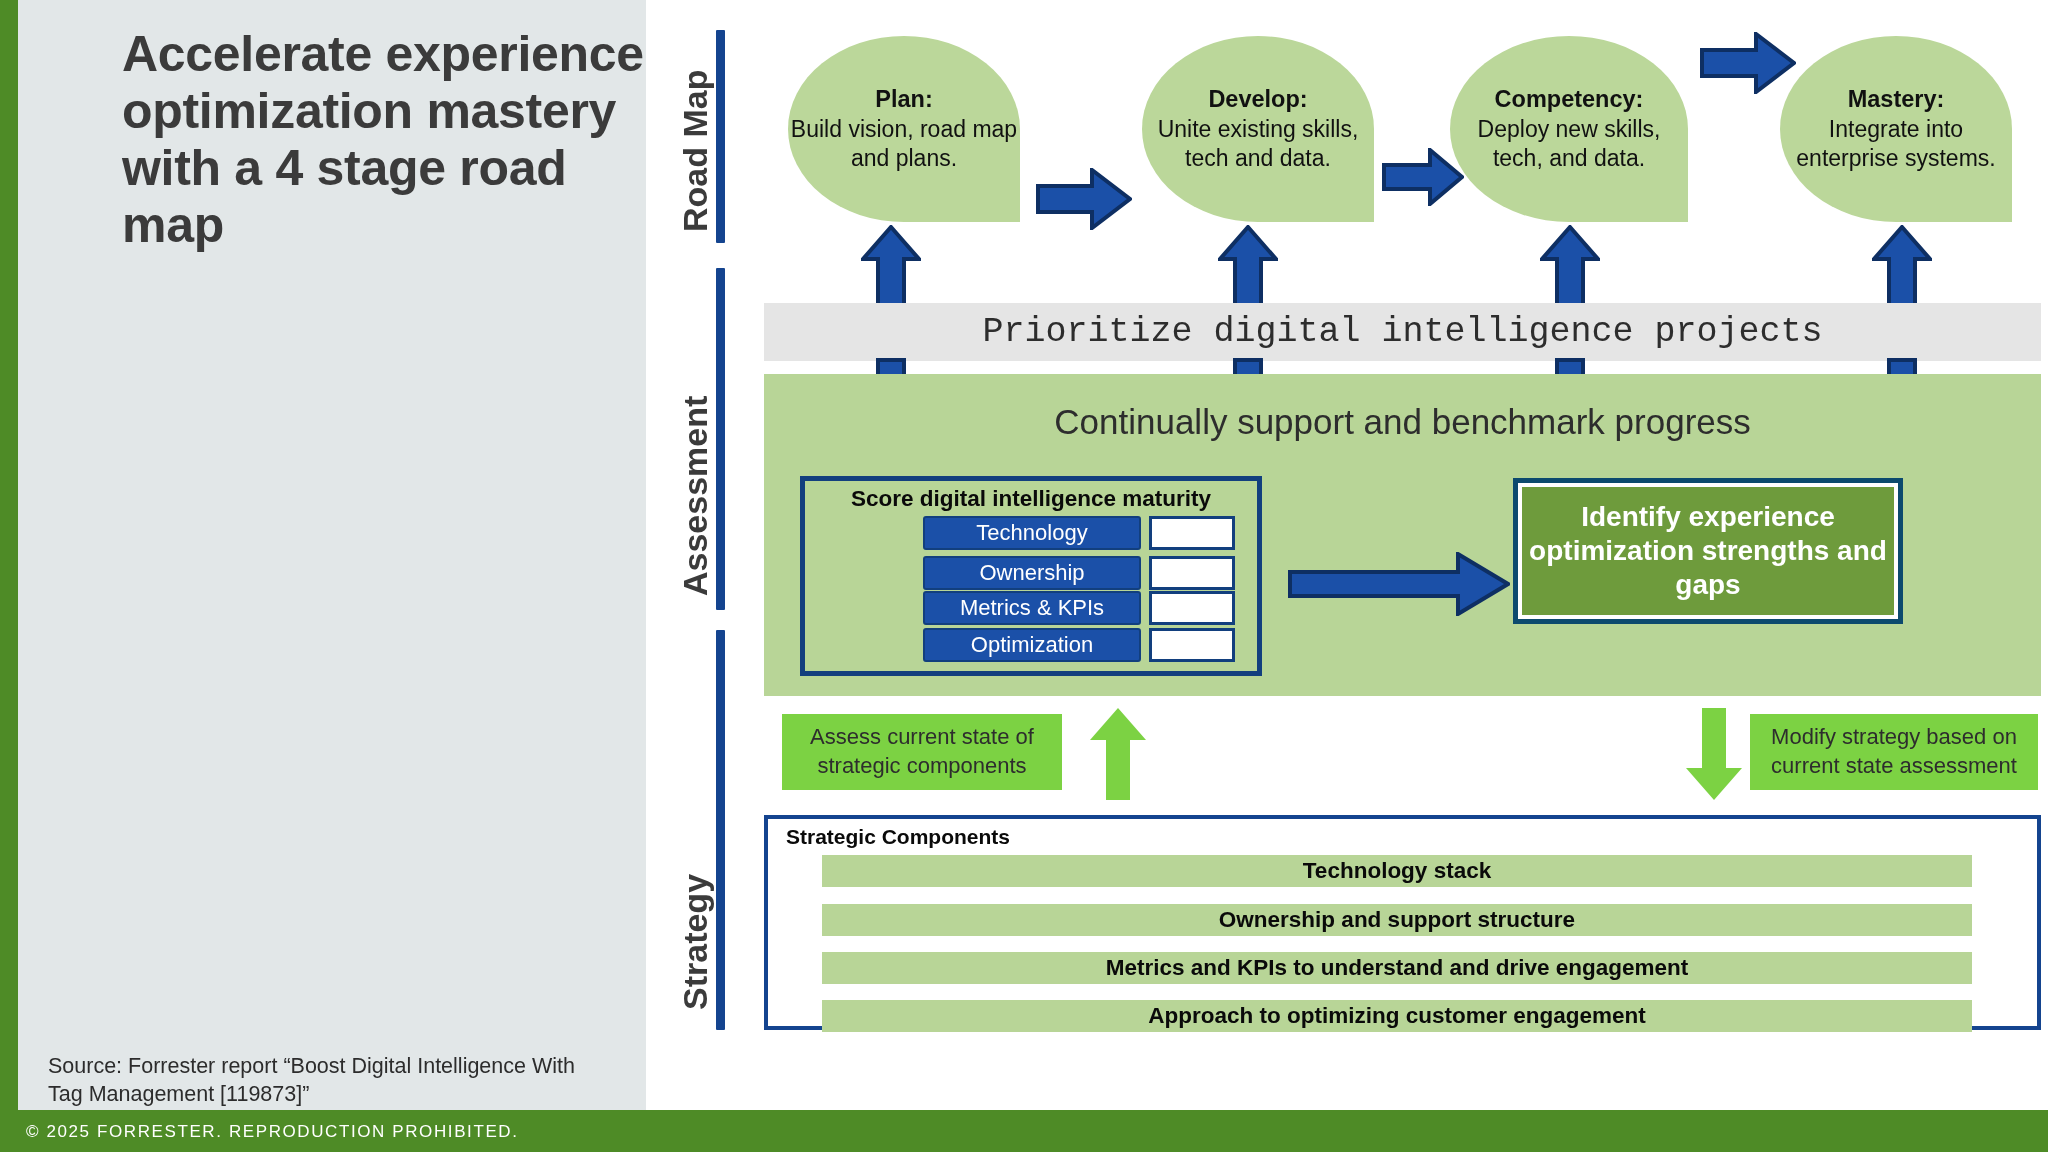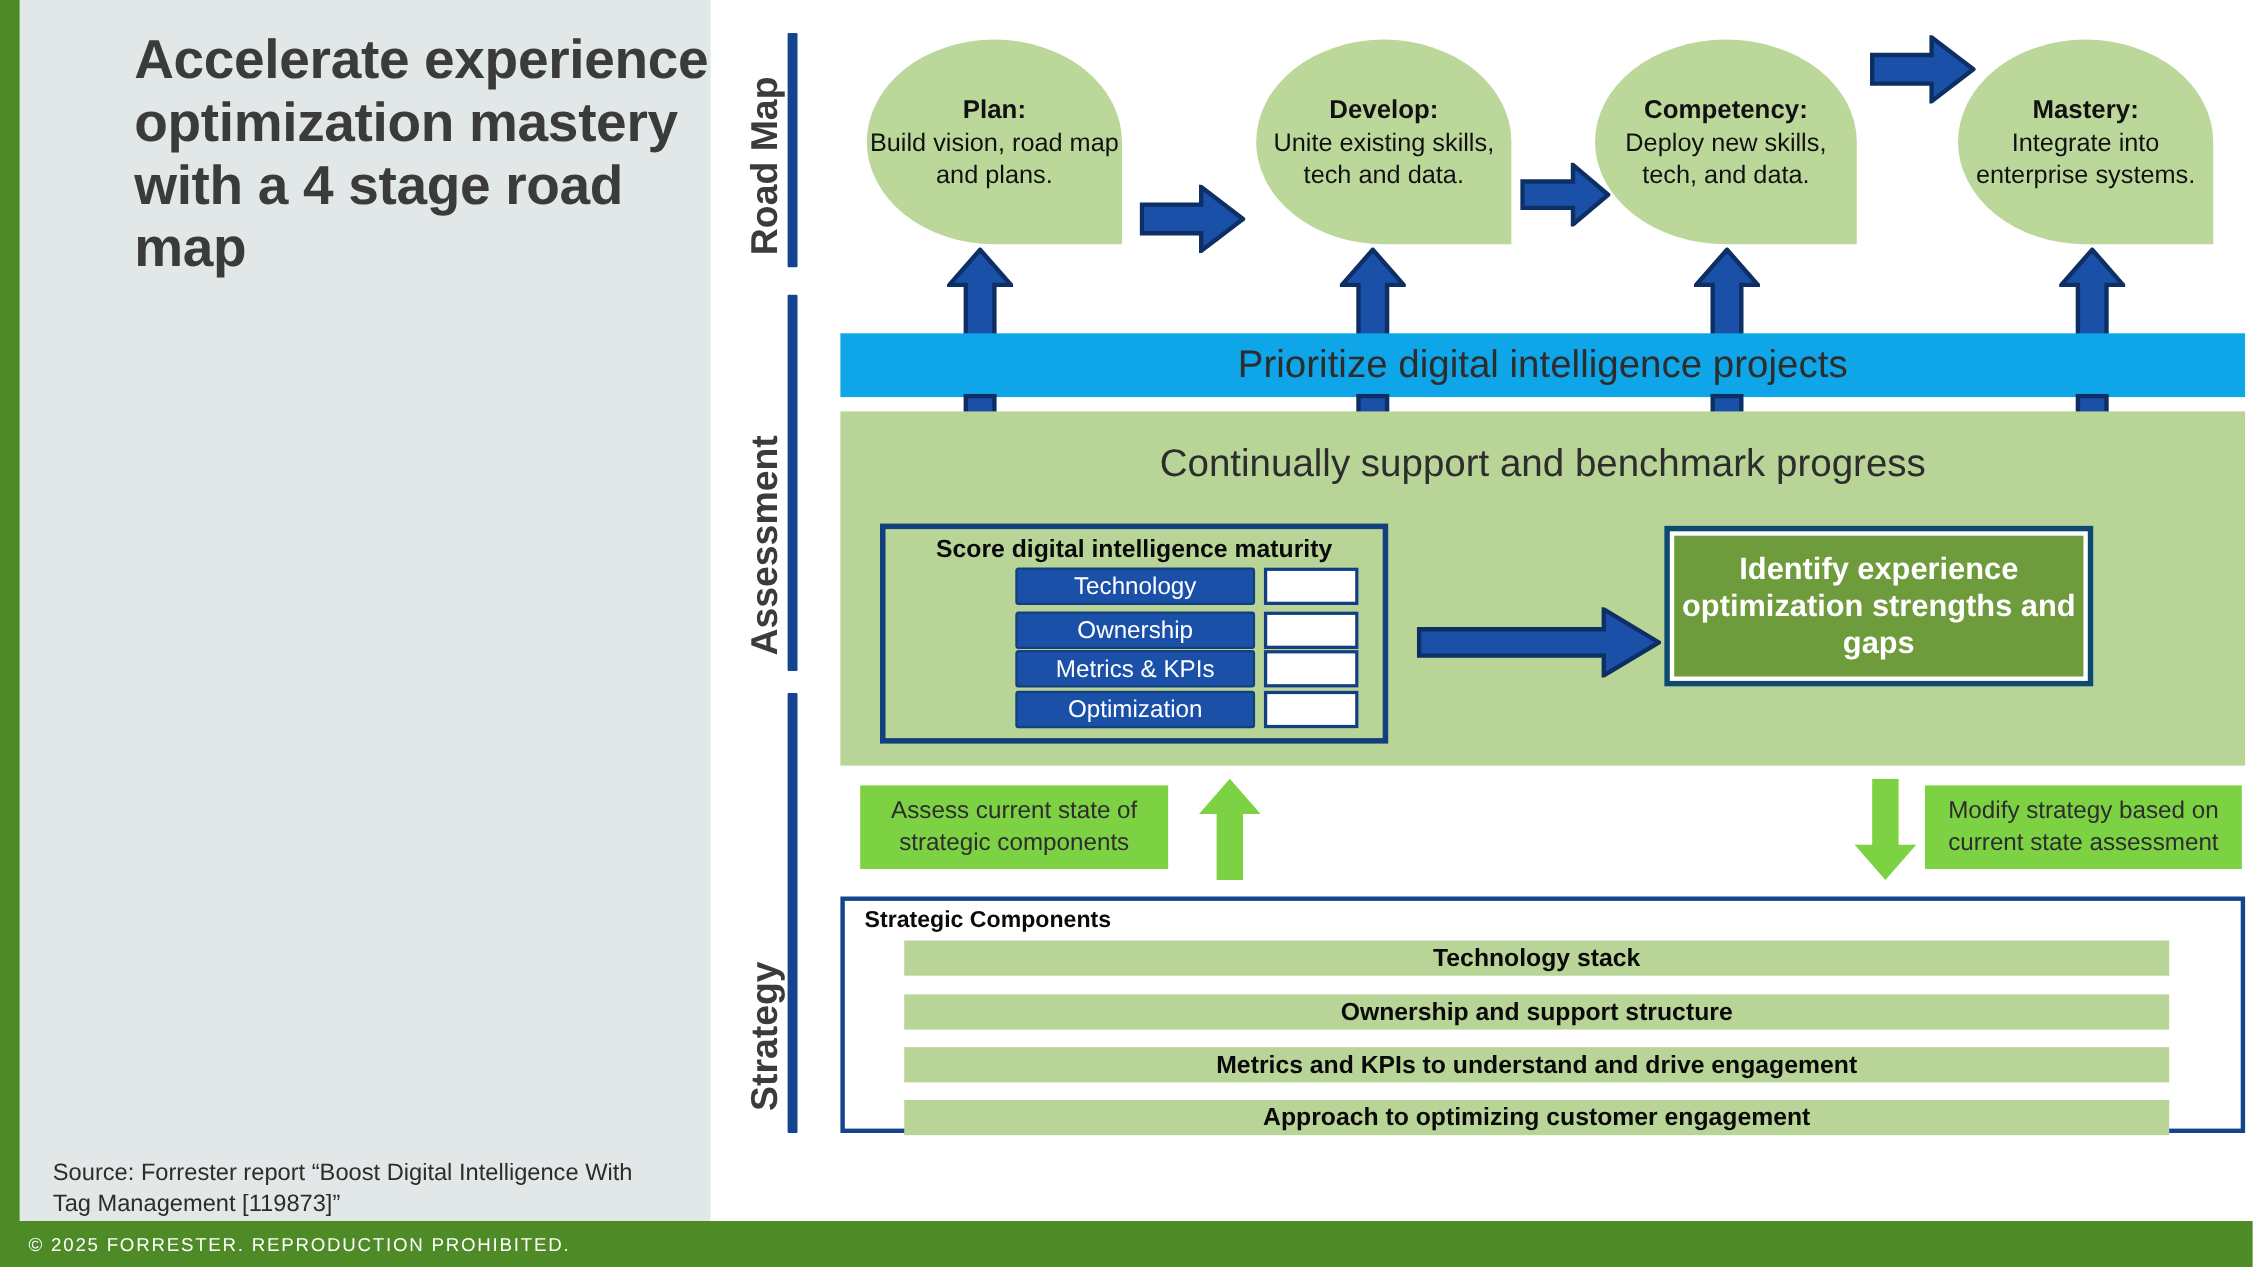--- a/index.html
+++ b/index.html
@@ -44,22 +44,22 @@
     text-align:center;color:#111111;font-size:23px;line-height:1.26;
   }
   .bubble b{font-size:23.5px;}
 
   
   .arr{position:absolute;}
   .arr svg{display:block;}
 
   
   #priority-band{
-    left:764px;top:303px;width:1277px;height:58px;background:#0ea5e9;
-    display:flex;align-items:center;justify-content:center;
+    left:764px;top:303px;width:1277px;height:58px;background:#e5e5e5;
+    display:flex;align-items:center;justify-content:center;font-family:Liberation Mono, monospace;
   }
   #priority-band span{font-size:35px;color:#2D2D2D;}
 
   #assess-panel{
     left:764px;top:374px;width:1277px;height:322px;background:#B8D597;
   }
   #assess-heading{
     left:0;top:28px;width:1277px;text-align:center;
     font-size:35px;color:#2D2D2D;
   }

